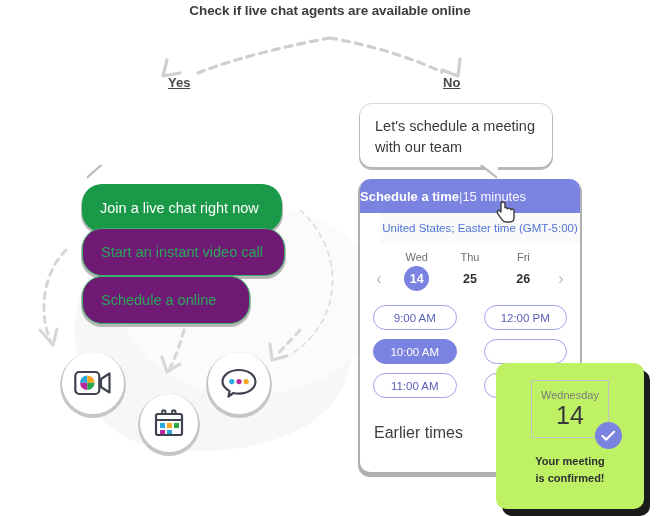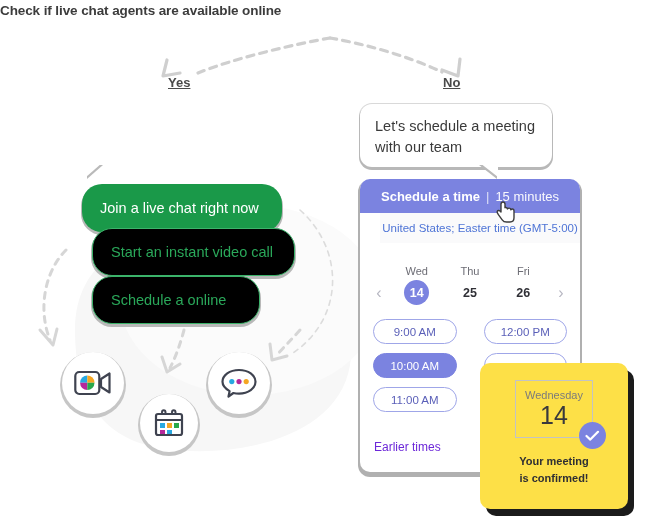--- a/index.html
+++ b/index.html
@@ -12,21 +12,21 @@
   #stage {
     position: relative;
     width: 660px; height: 516px;
     background: #ffffff;
   }
 
   
   .flow-title {
     position: absolute;
     left: 0; right: 0; top: 3px;
-    text-align: left;
+    text-align: center;
     font-size: 13.5px;
     font-weight: 700;
     color: #3c3c3c;
     letter-spacing: -0.1px;
   }
   .branch-label {
     position: absolute;
     font-size: 13px;
     font-weight: 700;
     color: #4a4a4a;
@@ -79,25 +79,24 @@
     font-size: 14.5px;
     white-space: nowrap;
   }
   .chip-filled {
     background: #1a9949;
     color: #ffffff;
     width: 200px;
     box-shadow: 0 2px 0 1px #b8b8b8;
   }
   .chip-outline {
-    background: #000000;
+    background: #701a75;
     color: #2aa85a;
     border: 1.5px solid #3bb36a;
     box-shadow: 0 2px 0 1px #b8b8b8;
-    margin-left: 10px;
   }
   .chip-1 { top: 184px; }
   .chip-2 { top: 228px; width: 203px; }
   .chip-3 { top: 276px; width: 168px; }
 
   
   .icon-circle {
     position: absolute;
     border-radius: 50%;
     background: #ffffff;
@@ -137,24 +136,22 @@
     background: #ffffff;
     border-radius: 10px;
     box-shadow: 0 3px 0 2px #b0b0b0;
     overflow: hidden;
   }
   .sched-header {
     height: 34px;
     background: #7b83e0;
     display: flex;
     align-items: center;
-    justify-content: center;
     color: #ffffff;
     font-size: 13px;
-    gap: 6px;
   }
   .sched-header .strong { font-weight: 700; }
   .sched-header .sep { opacity: 0.75; font-weight: 400; }
   .sched-header .light { font-weight: 400; opacity: 0.95; }
 
   .sched-tz {
     height: 30px;
     background: #fafafb;
     display: flex;
     align-items: center;
@@ -167,21 +164,21 @@
     text-align: center;
     font-size: 13.5px;
     font-weight: 700;
     color: #2f2f33;
     margin-top: 13px;
   }
   .day-grid {
     display: grid;
     grid-template-columns: 22px 1fr 1fr 1fr 22px;
     align-items: center;
-    margin-top: 22px;
+    margin-top: 8px;
     padding: 0 8px;
   }
   .dow {
     text-align: center;
     font-size: 11px;
     color: #6d6d75;
   }
   .daynum-row { margin-top: 3px; }
   .daynum {
     text-align: center;
@@ -223,31 +220,31 @@
     align-items: center;
     justify-content: center;
   }
   .slot.selected {
     background: #7b83e0;
     border-color: #7b83e0;
     color: #ffffff;
   }
   .earlier {
     position: absolute;
-    left: 14px; bottom: 18px;
-    font-size: 12px;
-    color: #6d28d9;
+    left: 14px; bottom: 30px;
+    font-size: 16px;
+    color: #404040;
   }
 
   
   .confirm-card {
     position: absolute;
-    left: 480px; top: 363px;
+    left: 496px; top: 363px;
     width: 148px; height: 146px;
-    background: #fde047;
+    background: #bef264;
     border-radius: 10px;
     box-shadow: 6px 7px 0 0 #1b1b1b;
     display: flex;
     flex-direction: column;
     align-items: center;
     padding-top: 17px;
   }
   .cal-box {
     position: relative;
     width: 78px; height: 58px;

